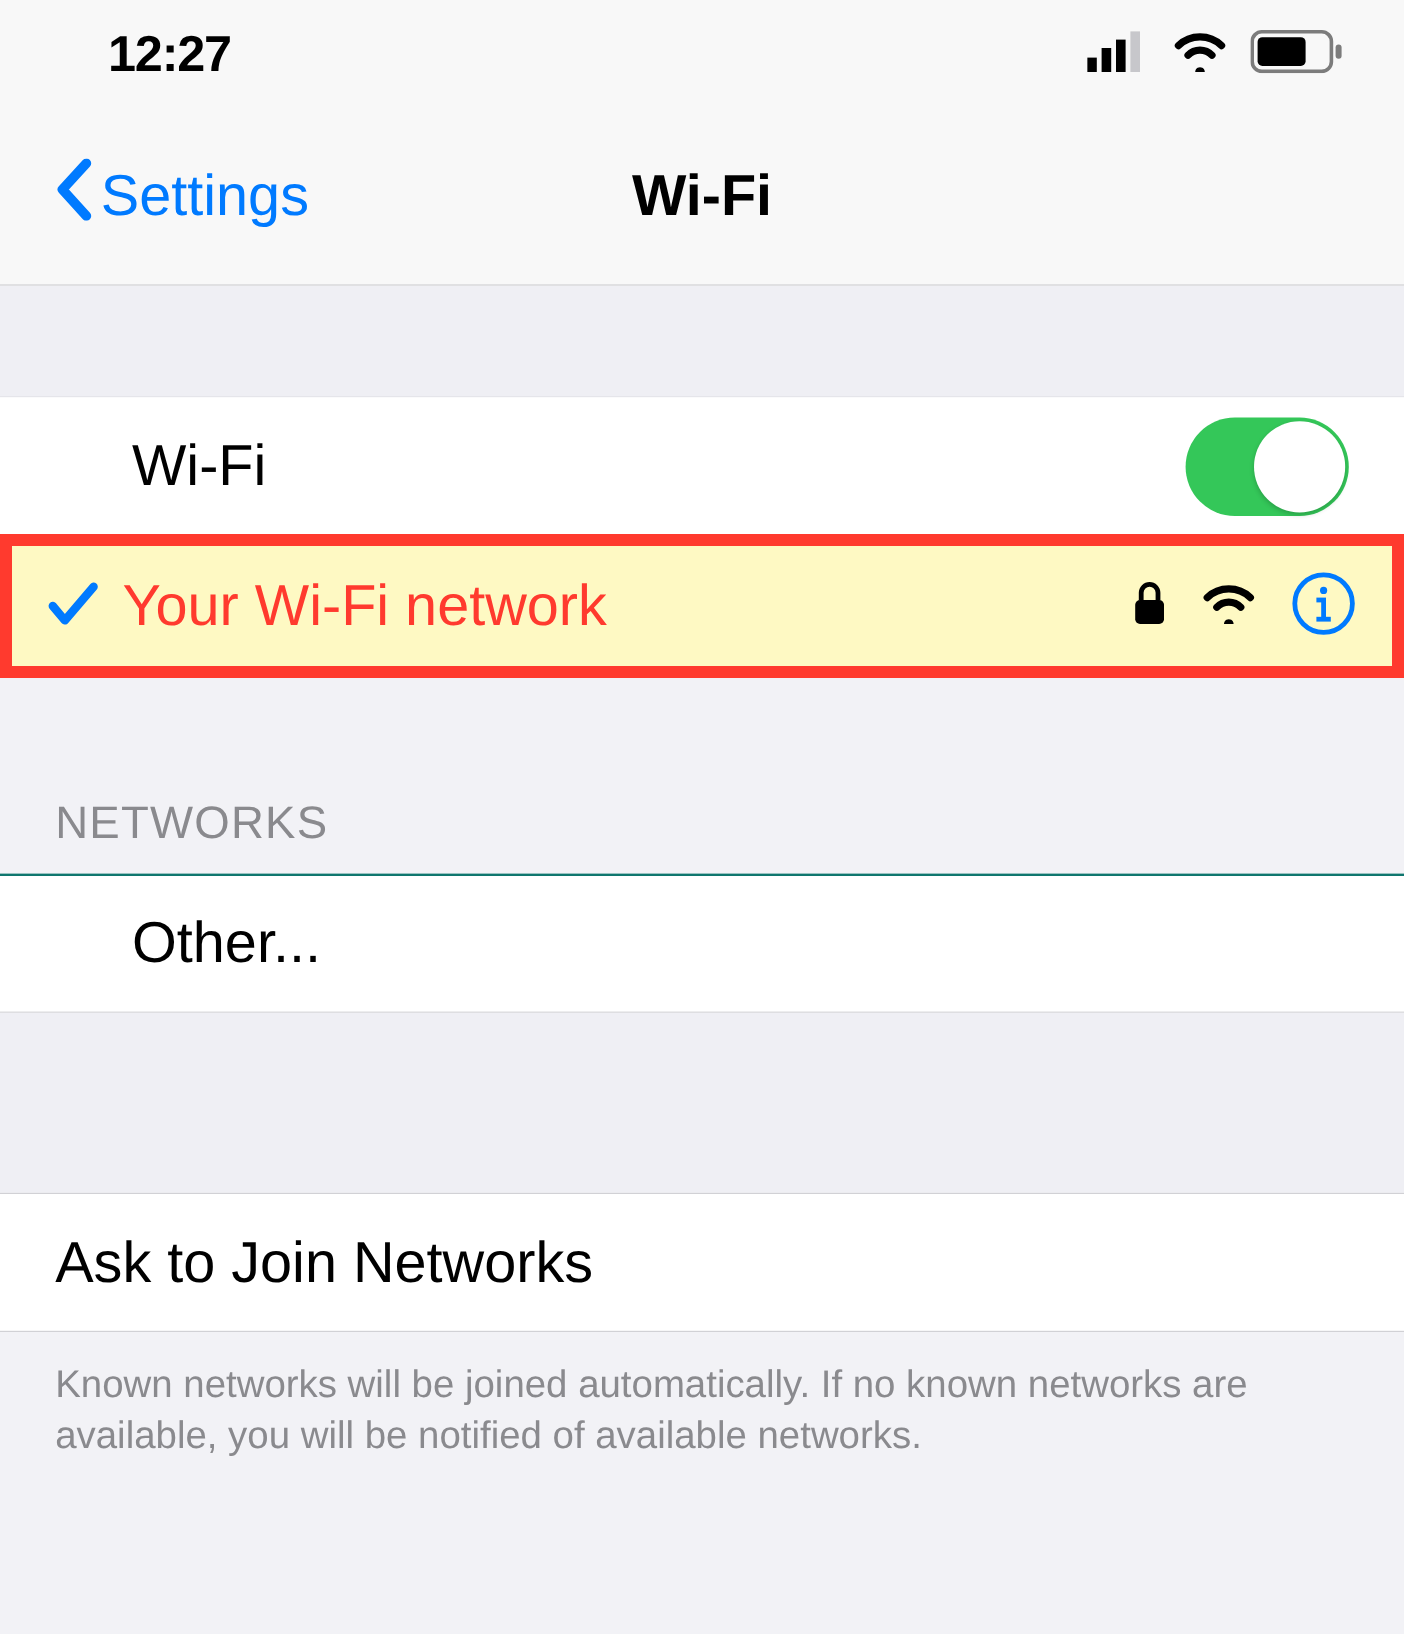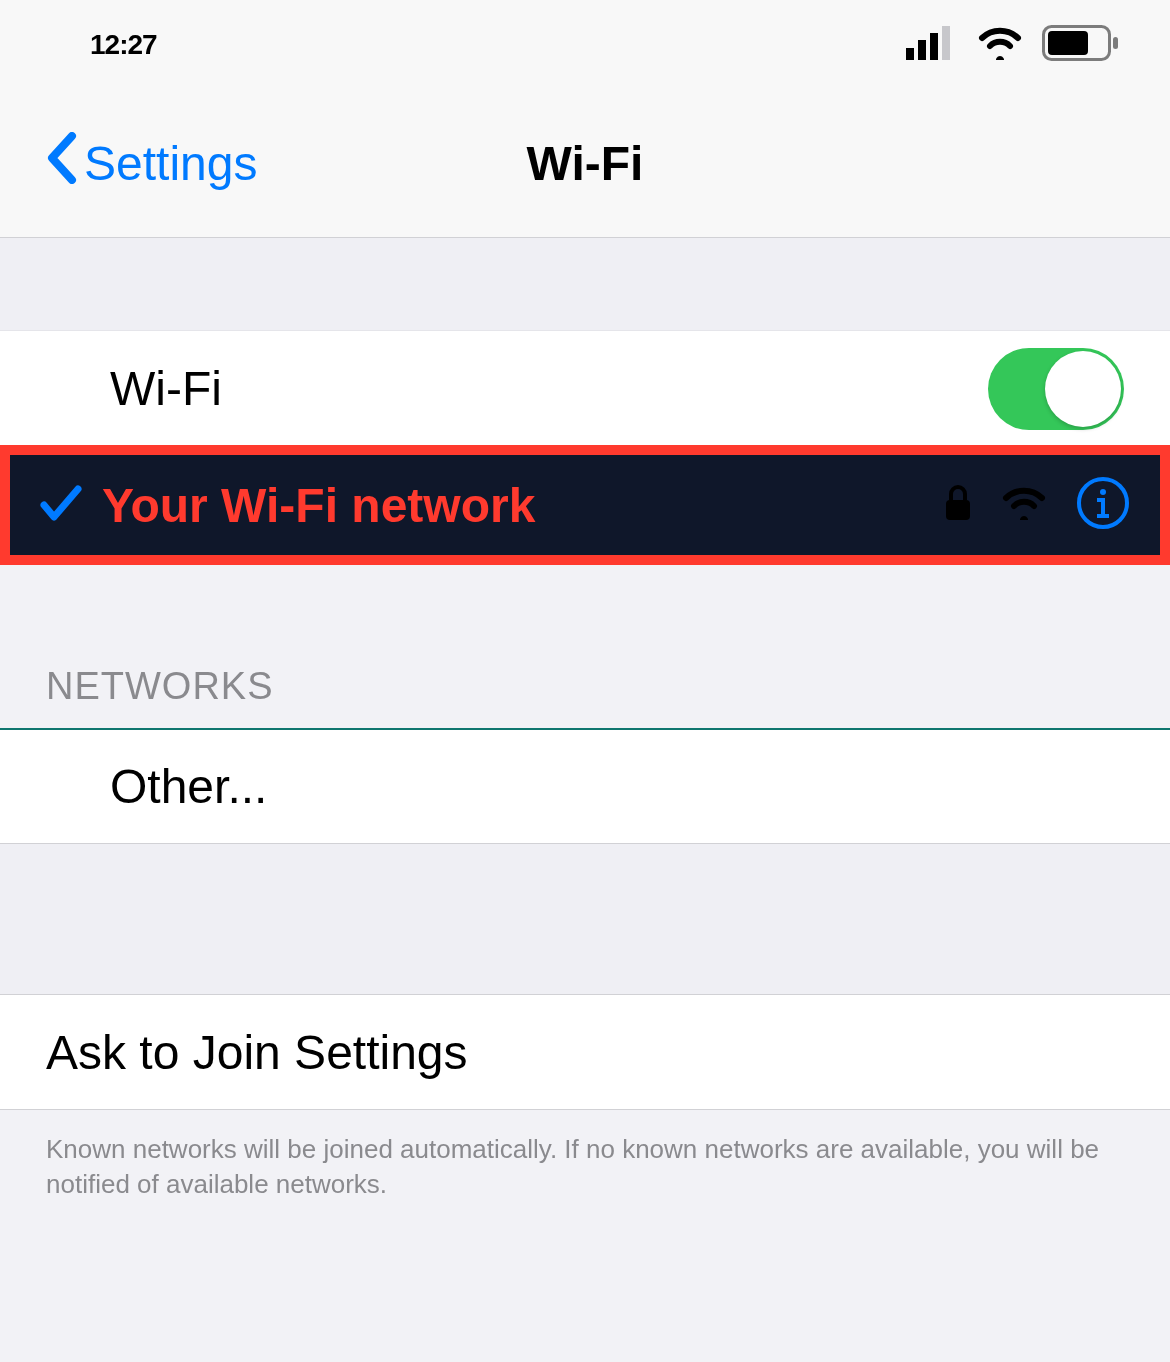--- a/index.html
+++ b/index.html
@@ -16,21 +16,21 @@
     }
     .status-bar {
       height: 90px;
       display: flex;
       justify-content: space-between;
       align-items: center;
       padding: 0 50px 0 90px;
       background: #f8f8f8;
     }
     .status-time {
-      font-size: 28px;
+      font-size: 42px;
       font-weight: 600;
       letter-spacing: -1px;
     }
     .status-right {
       display: flex;
       align-items: center;
       gap: 18px;
     }
     .nav-bar {
       height: 148px;
@@ -89,23 +89,22 @@
       height: 76px;
       background: #fff;
       border-radius: 50%;
       position: absolute;
       right: 3px;
       top: 3px;
       box-shadow: 0 2px 4px rgba(0,0,0,0.2);
     }
     .highlighted-row {
       border: 10px solid #ff3a2e;
-      background: #0f172a;
+      background: #fef9c3;
       margin-top: -1px;
-      font-weight: bold;
     }
     .highlighted-inner {
       height: 100px;
       display: flex;
       align-items: center;
       padding: 0 30px 0 30px;
     }
     .check {
       color: #007aff;
       margin-right: 20px;
@@ -144,21 +143,21 @@
       display: flex;
       align-items: center;
       gap: 14px;
     }
     .cell-value {
       font-size: 46px;
       color: #8a8a8e;
     }
     .footer-text {
       padding: 22px 46px;
-      font-size: 26px;
+      font-size: 32px;
       color: #8a8a8e;
       line-height: 1.35;
     }
   </style>
 </head>
 <body>
 
 <div class="status-bar">
   <div class="status-time">12:27</div>
   <div class="status-right">
@@ -245,16 +244,16 @@
 
 <div class="section-header">NETWORKS</div>
 
 <div class="cell cell-other">
   <div class="cell-label">Other...</div>
 </div>
 
 <div class="spacer-mid"></div>
 
 <div class="cell cell-ask">
-  <div class="cell-label">Ask to Join Settings</div>
+  <div class="cell-label">Ask to Join Networks</div>
 </div>
 
 <div class="footer-text">Known networks will be joined automatically. If no known networks are available, you will be notified of available networks.</div>
 
 </body></html>

